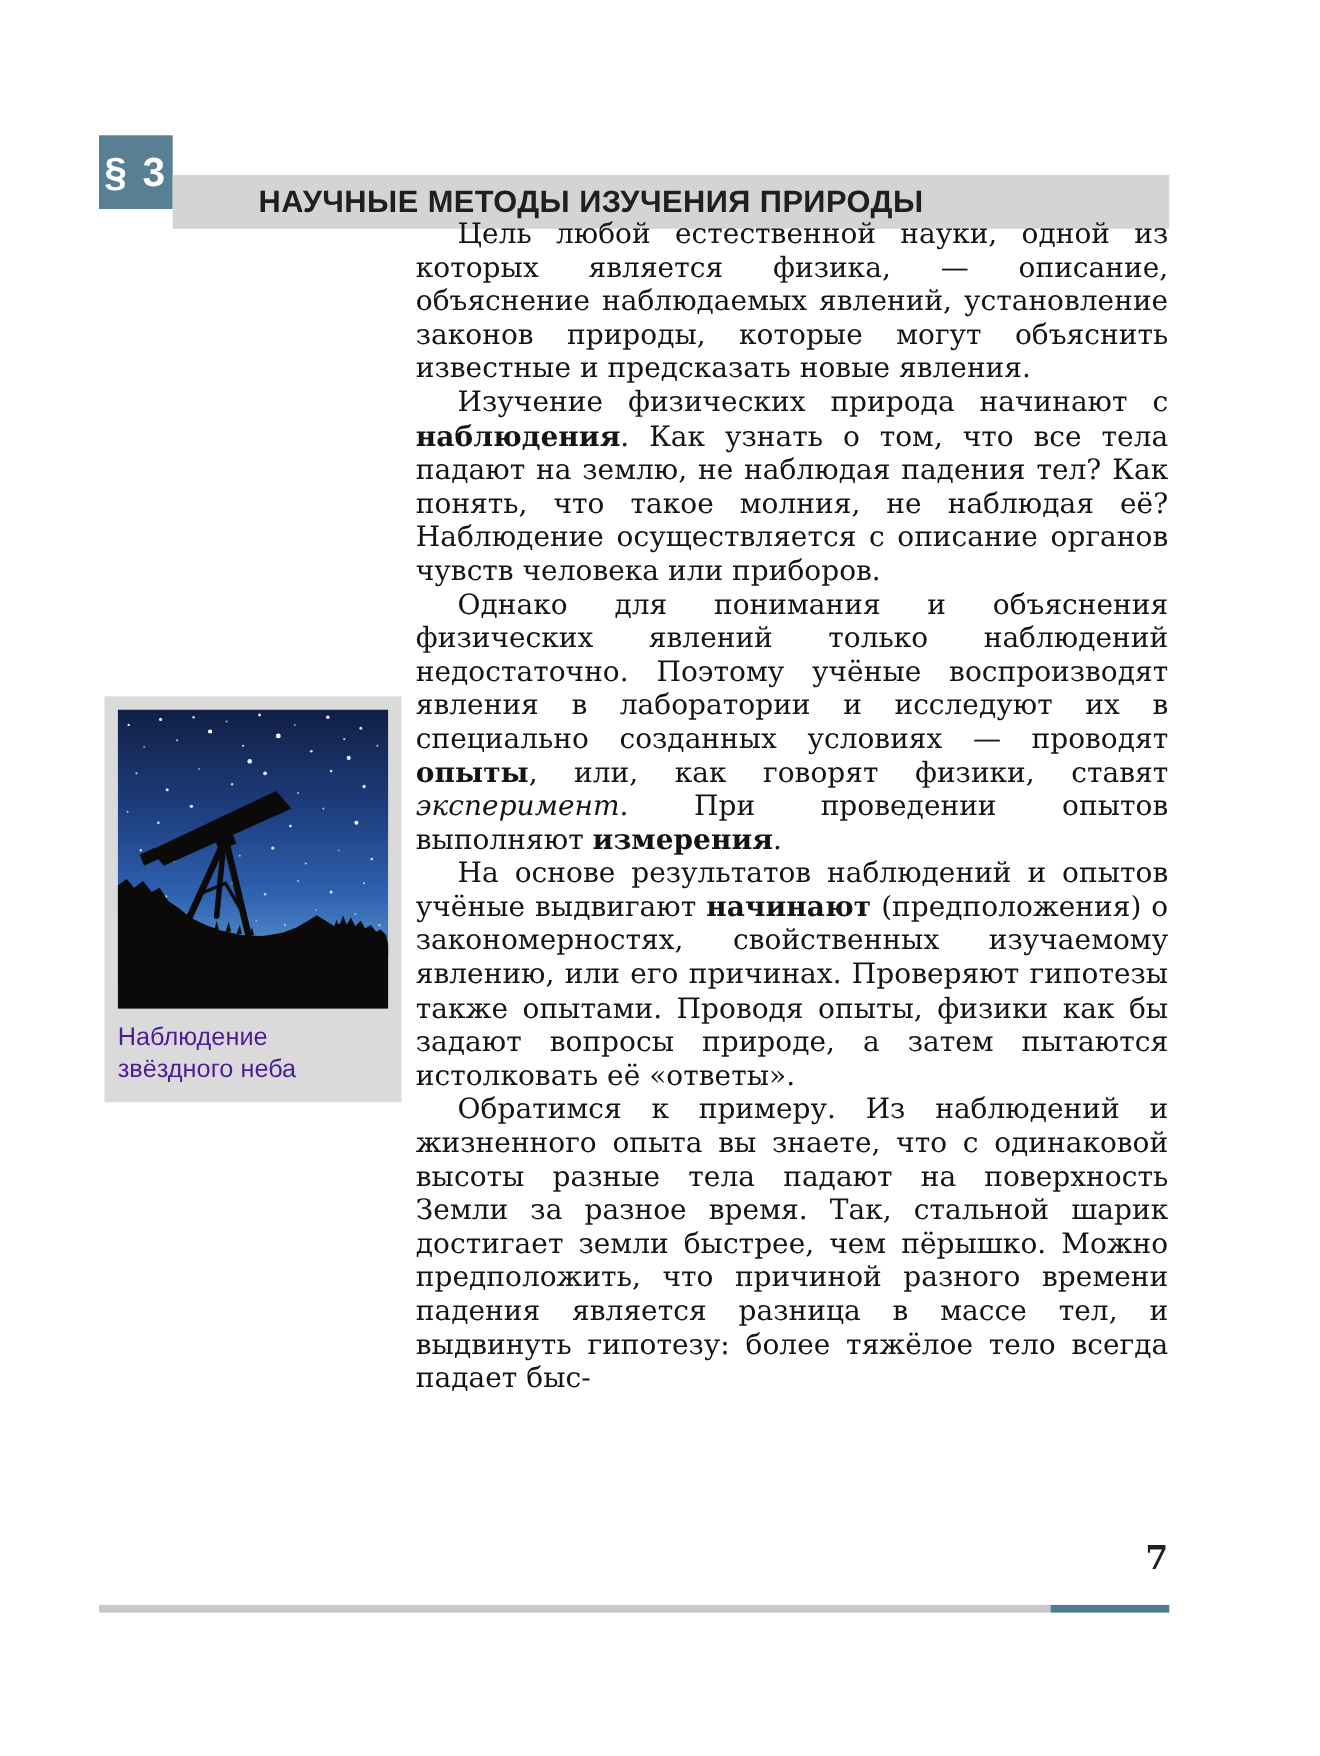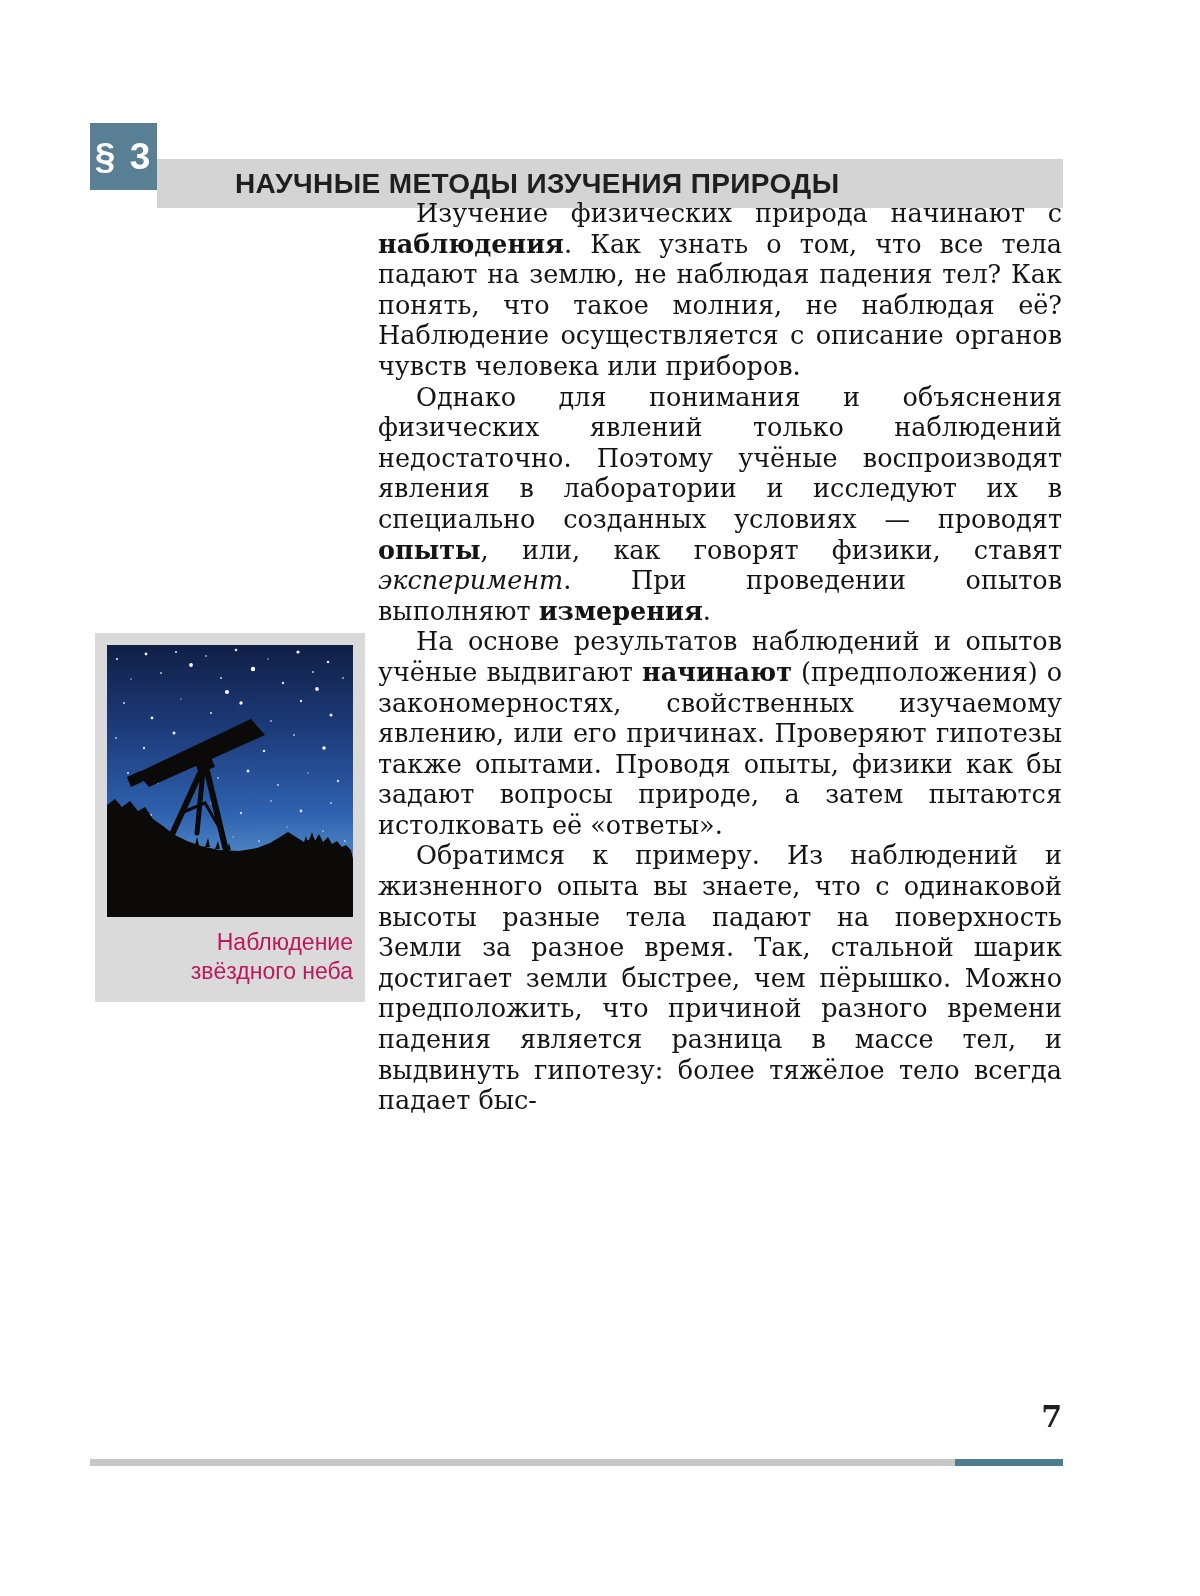--- a/index.html
+++ b/index.html
@@ -44,21 +44,21 @@
 
   
   .figure {
     position:absolute; left:95px; top:633px; width:270px;
     background:#dadada; padding:12px 12px 16px 12px; box-sizing:border-box;
   }
   .figure-image { display:block; width:246px; height:272px; }
   .figure-caption {
     margin-top:11px;
     font-family:"Liberation Sans", sans-serif;
-    font-size:23px; line-height:29px; color:#be185d;text-align:right;
+    font-size:23px; line-height:29px; color:#4c1d95;
   }
 
   
   .page-number {
     position:absolute; top:1399px; left:980px; width:82px; text-align:right;
     font-size:30px; font-weight:bold; color:#1f1f1f;
     font-family:"DejaVu Serif", serif;
   }
   .footer-rule { position:absolute; top:1459px; left:90px; width:865px; height:7px; background:#c8c8c8; }
   .footer-rule-accent { position:absolute; top:1459px; left:955px; width:108px; height:7px; background:#4e7d92; }
@@ -69,20 +69,21 @@
 <div class="page">
 
   <div class="header">
     <div class="section-badge">§ 3</div>
     <div class="title-bar">
       <span class="chapter-title">НАУЧНЫЕ МЕТОДЫ ИЗУЧЕНИЯ ПРИРОДЫ</span>
     </div>
   </div>
 
   <div class="body-text">
+      <p class="para"><span class="run-n">Цель любой естественной науки, одной из которых является физика, — описание, объяснение наблюдаемых явлений, установление законов природы, которые могут объяснить известные и предсказать новые явления.</span></p>
       <p class="para"><span class="run-n">Изучение физических природа начинают с </span><span class="run-bi">наблюдения</span><span class="run-n">. Как узнать о том, что все тела падают на землю, не наблюдая падения тел? Как понять, что такое молния, не наблюдая её? Наблюдение осуществляется с описание органов чувств человека или приборов.</span></p>
       <p class="para"><span class="run-n">Однако для понимания и объяснения физических явлений только наблюдений недостаточно. Поэтому учёные воспроизводят явления в лаборатории и исследуют их в специально созданных условиях — проводят </span><span class="run-bi">опыты</span><span class="run-n">, или, как говорят физики, ставят </span><span class="run-i">эксперимент</span><span class="run-n">. При проведении опытов выполняют </span><span class="run-bi">измерения</span><span class="run-n">.</span></p>
       <p class="para"><span class="run-n">На основе результатов наблюдений и опытов учёные выдвигают </span><span class="run-bi">начинают</span><span class="run-n"> (предположения) о закономерностях, свойственных изучаемому явлению, или его причинах. Проверяют гипотезы также опытами. Проводя опыты, физики как бы задают вопросы природе, а затем пытаются истолковать её «ответы».</span></p>
       <p class="para"><span class="run-n">Обратимся к примеру. Из наблюдений и жизненного опыта вы знаете, что с одинаковой высоты разные тела падают на поверхность Земли за разное время. Так, стальной шарик достигает земли быстрее, чем пёрышко. Можно предположить, что причиной разного времени падения является разница в массе тел, и выдвинуть гипотезу: более тяжёлое тело всегда падает быс-</span></p>
     </div>
 
   <figure class="figure" style="margin:0">
     <svg class="figure-image" viewBox="0 0 246 272" xmlns="http://www.w3.org/2000/svg">
       <defs>
         <linearGradient id="sky" x1="0" y1="0" x2="0" y2="1">

